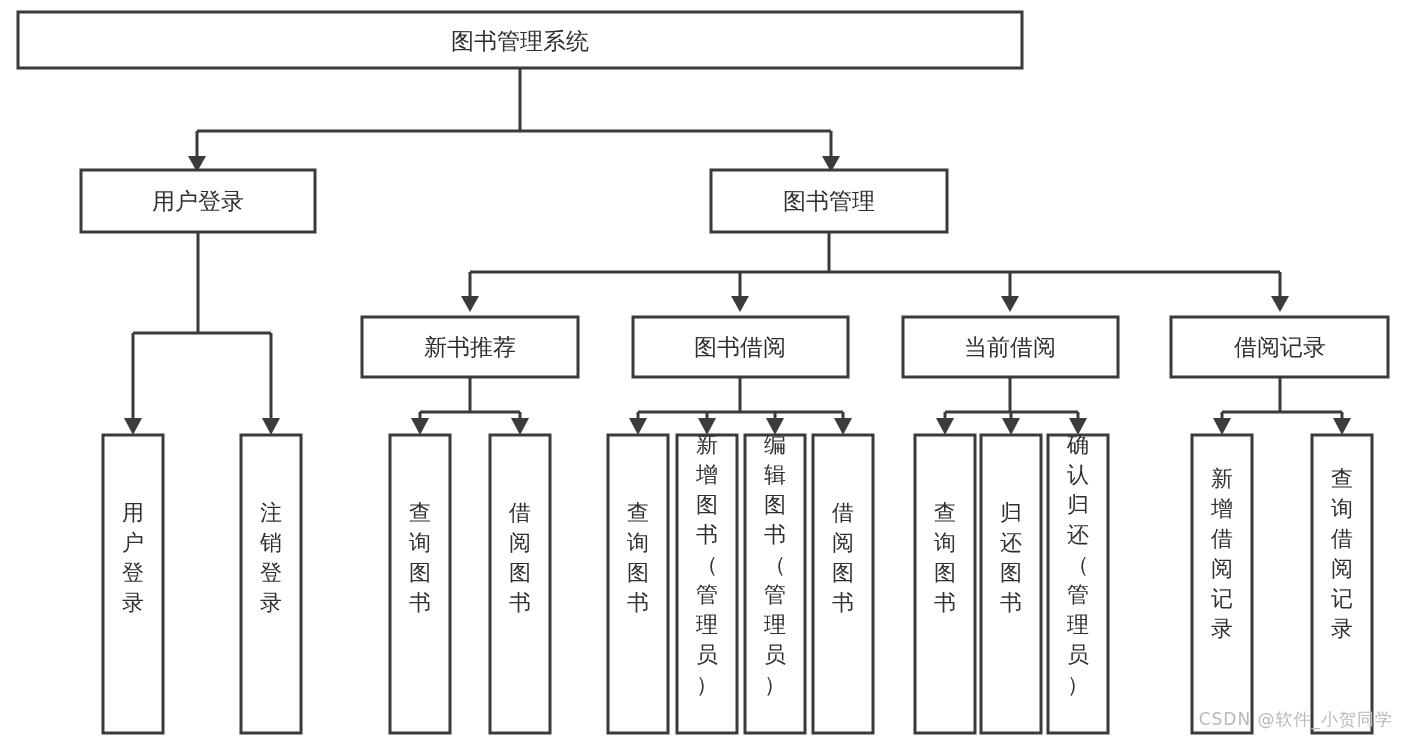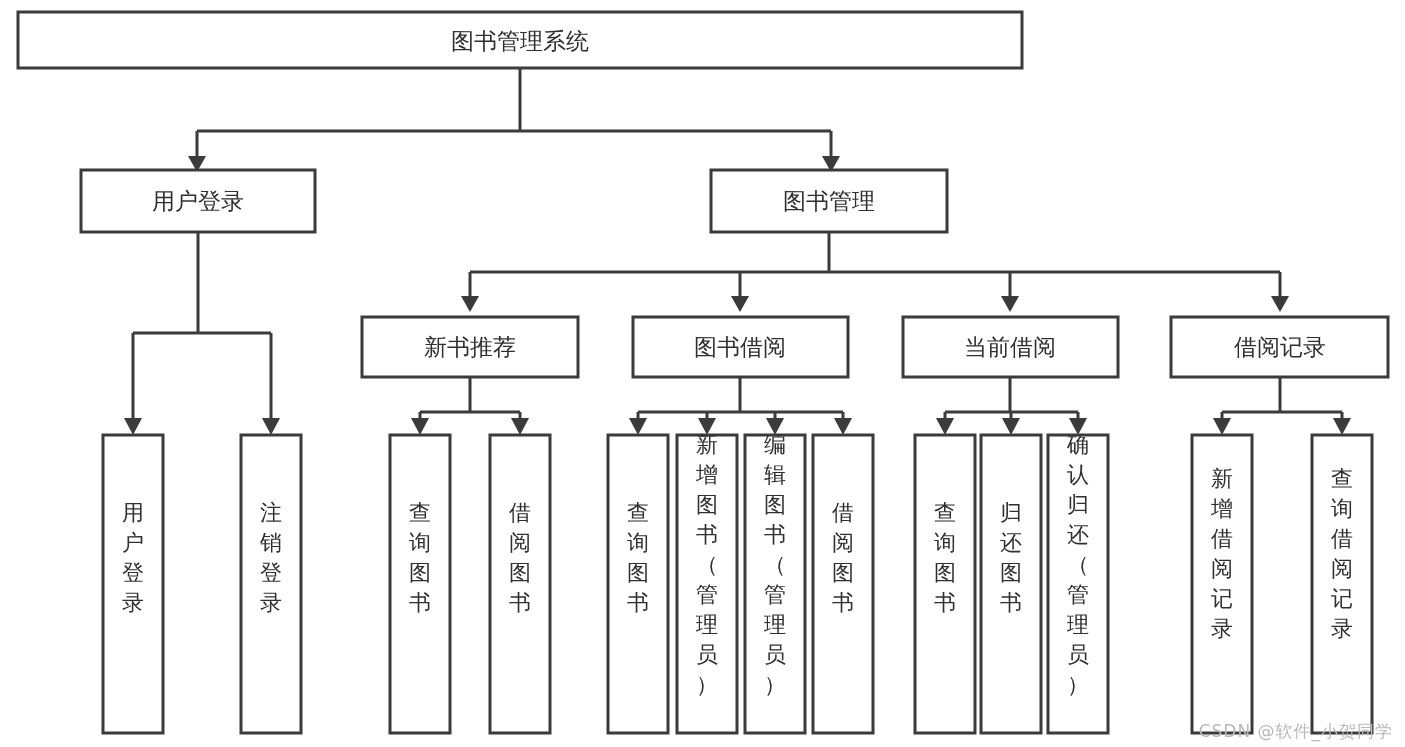--- a/index.html
+++ b/index.html
@@ -6,21 +6,21 @@
   body{width:1405px;height:747px;position:relative;overflow:hidden;
        font-family:"DejaVu Sans","Liberation Sans",sans-serif;}
   #diagram{position:absolute;left:0;top:0;width:1405px;height:747px;}
   .nodebox{fill:#ffffff;stroke:#3b3b3b;stroke-width:3;}
   .link{stroke:#3b3b3b;stroke-width:3;fill:none;}
   .arrowhead{fill:#3b3b3b;stroke:none;}
   .nodelabel{fill:#2f2f2f;font-family:"DejaVu Sans","Liberation Sans",sans-serif;
              font-size:23px;text-anchor:middle;dominant-baseline:middle;}
   .vlabel{fill:#2f2f2f;font-family:"DejaVu Sans","Liberation Sans",sans-serif;
           font-size:22px;text-anchor:middle;}
-  .watermark{position:absolute;right:12px;bottom:4px;color:#b9b9b9;font-size:17px;
+  .watermark{position:absolute;right:12px;bottom:16px;color:#b9b9b9;font-size:17px;
              font-family:"DejaVu Sans","Liberation Sans",sans-serif;white-space:nowrap;
              letter-spacing:1px;}
 </style>
 </head>
 <body>
 
 <svg id="diagram" viewBox="0 0 1405 747">
   <defs></defs>
 
   <g>

